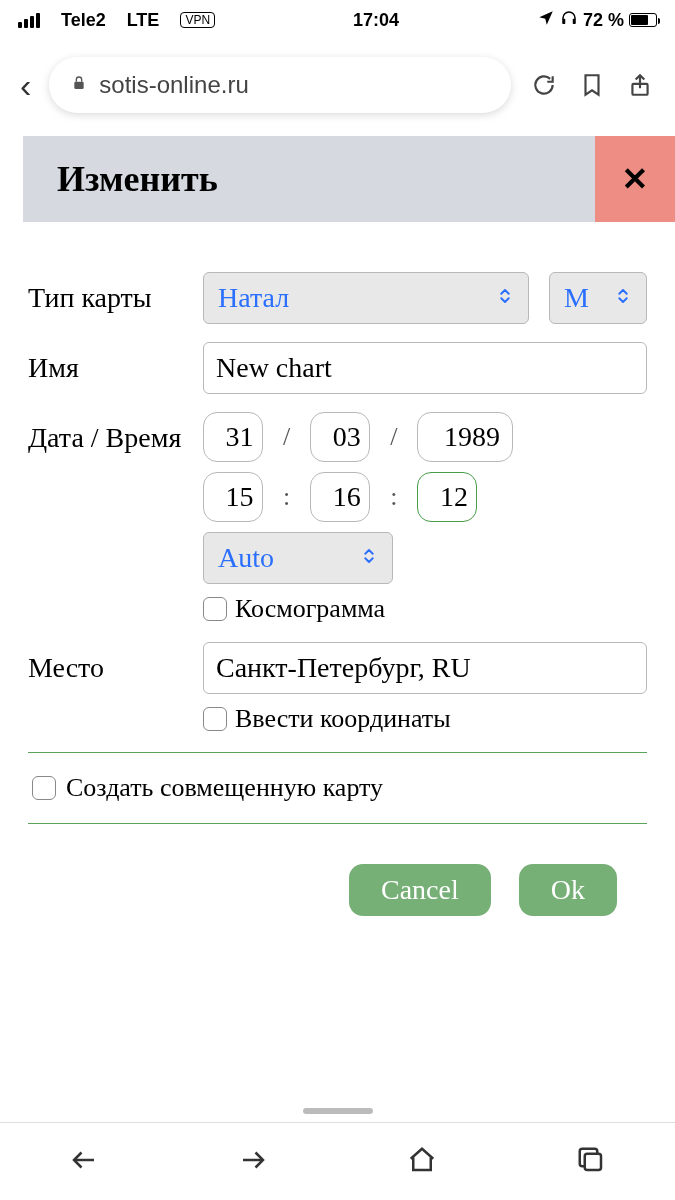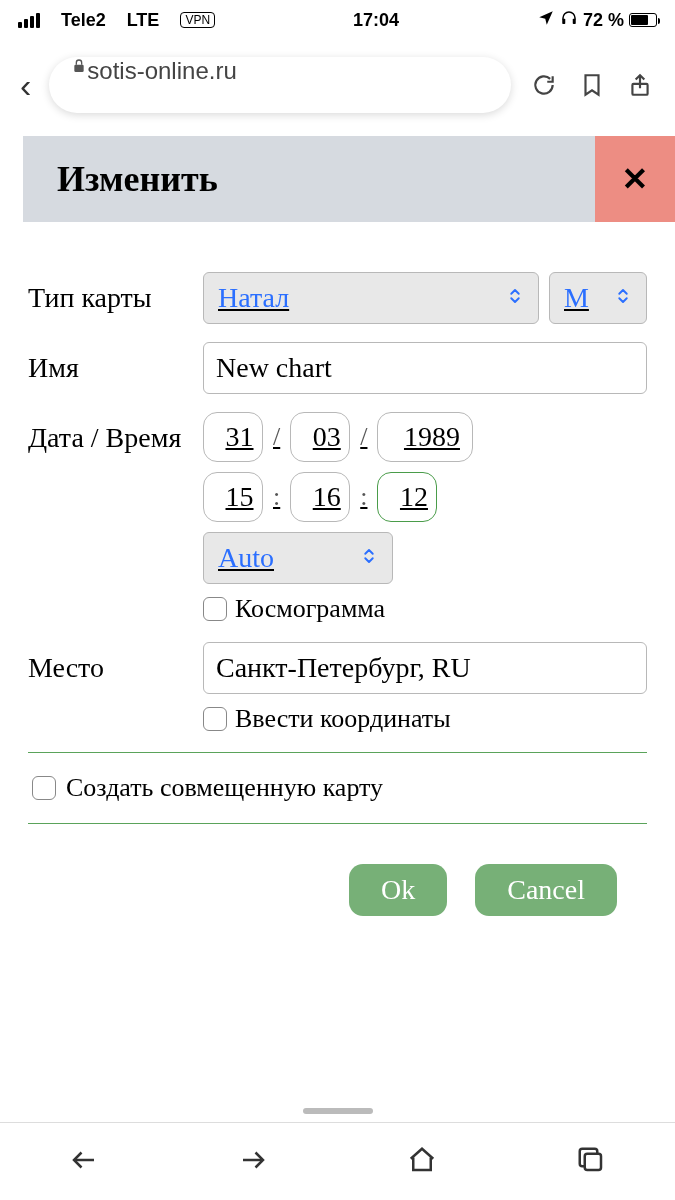--- a/index.html
+++ b/index.html
@@ -13,37 +13,37 @@
   .signal span { width: 4px; background: #000; border-radius: 1px; }
   .signal span:nth-child(1){height:6px}.signal span:nth-child(2){height:9px}.signal span:nth-child(3){height:12px}.signal span:nth-child(4){height:15px}
   .vpn-badge { border: 1.5px solid #000; border-radius: 4px; font-size: 12px; padding: 0 4px; font-weight: 500; }
   .battery { width: 28px; height: 14px; border: 1.5px solid #000; border-radius: 3px; position: relative; display: flex; align-items: center; padding: 1px; }
   .battery::after { content:''; position:absolute; right:-4px; top:4px; width:2px; height:6px; background:#000; border-radius:0 2px 2px 0; }
   .battery-fill { background:#000; height:100%; width:72%; border-radius:1px; }
   
   
   .browser-bar { height: 90px; display:flex; align-items:center; padding: 0 20px; gap: 18px; font-family: -apple-system, sans-serif; }
   .back-chevron { font-size: 34px; color:#333; font-weight:300; }
-  .addr { flex:1; height:56px; border-radius:28px; box-shadow: 0 2px 8px rgba(0,0,0,0.15); display:flex; padding:0 22px; }
+  .addr { flex:1; height:56px; border-radius:28px; box-shadow: 0 2px 8px rgba(0,0,0,0.15); display:flex; align-items:center; padding:0 22px; gap:12px; }
   .lock-icon svg { width:16px; height:18px; }
   .addr-text { font-size:24px; color:#444; }
   .chrome-icon { width:30px; height:30px; display:flex; align-items:center; justify-content:center; color:#444; }
   .chrome-icon svg { width:26px; height:26px; stroke:#444; fill:none; stroke-width:2; }
   
   
   .modal-header { background:#d6dae0; display:flex; justify-content:space-between; align-items:stretch; margin-top:6px;margin-left:23px; }
   .modal-title { font-size:36px; font-weight:bold; padding:22px 34px; }
   .modal-close { width:80px; background:#ed8d83; display:flex; align-items:center; justify-content:center; font-size:32px; font-weight:bold; cursor:pointer; }
   
   
   .form { padding: 50px 28px 10px 28px; }
   .row { display:flex; align-items:flex-start; margin-bottom: 18px; }
   .label { width: 175px; text-align:left; padding-right:8px; font-size:28px; padding-top:8px; line-height:1.25; }
   .controls { flex:1; display:flex; flex-direction:column; gap:10px; }
-  .hgroup { display:flex; gap:10px; align-items:center;text-decoration:underline; }
+  .hgroup { display:flex; gap:20px; align-items:center; }
   
   .select { background:#e8e8e8; border:1px solid #b8b8b8; border-radius:6px; height:52px; display:flex; align-items:center; padding:0 14px; font-size:28px; color:#2b6fff; position:relative; cursor:pointer; }
   .select .caret { margin-left:auto; color:#2b6fff; }
   .select.w-type { flex:1; }
   .select.w-gender { width:98px; justify-content:center; gap:8px; }
   .select.w-tz { width:190px; }
   
   .caret svg { width:18px; height:22px; }
   
   .text-input { border:1px solid #b8b8b8; border-radius:6px; height:52px; font-size:28px; padding:0 12px; width:100%; font-family:inherit; }
@@ -219,22 +219,22 @@
   </div>
 
   <hr class="green">
   <div class="combined-row">
     <span class="checkbox"></span>
     <span>Создать совмещенную карту</span>
   </div>
   <hr class="green">
 
   <div class="buttons">
+    <button class="btn">Cancel</button>
     <button class="btn">Ok</button>
-    <button class="btn">Cancel</button>
   </div>
 
 </div>
 
 <div class="handle-bar"></div>
 
 <div class="bottom-nav">
   <span class="nav-icon"><svg viewBox="0 0 24 24">
         <path d="M20 12H4"></path>
         <path d="M10 6l-6 6 6 6"></path>

